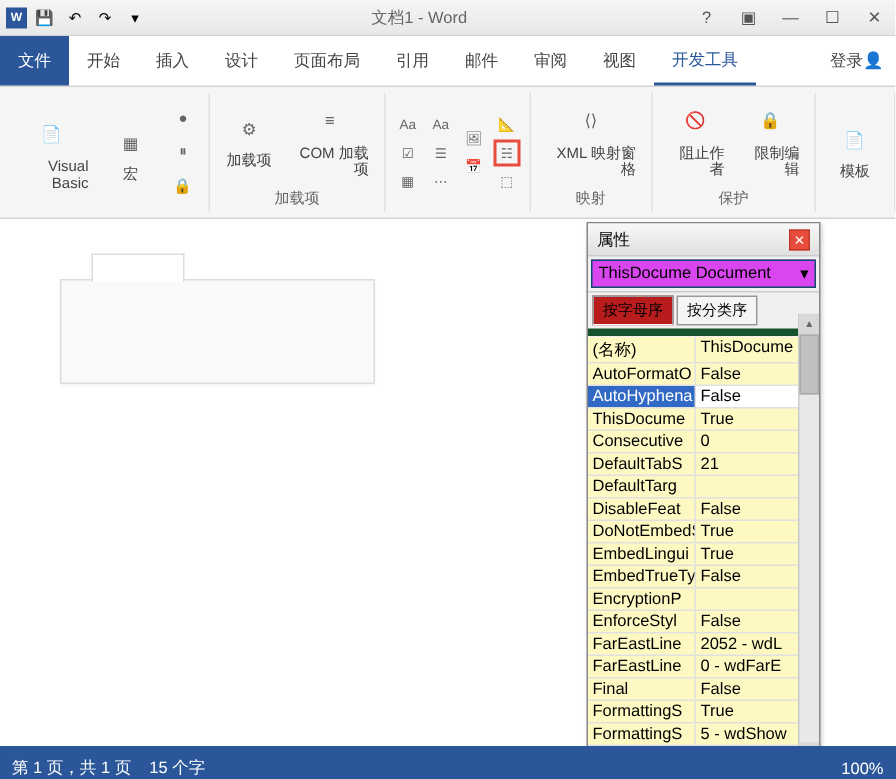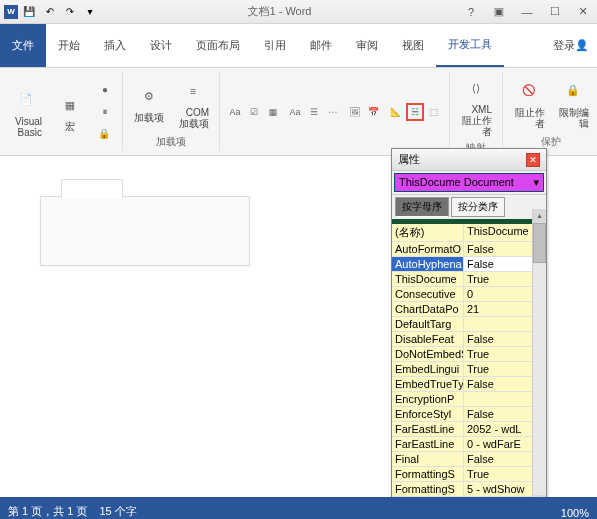--- a/index.html
+++ b/index.html
@@ -4,21 +4,21 @@
 <style>
 *{margin:0;padding:0;box-sizing:border-box;font-family:"Microsoft YaHei",SimSun,sans-serif;font-size:11px}
 body{background:#fff;width:597px;height:519px;overflow:hidden;position:relative}
 .titlebar{height:24px;background:linear-gradient(#f5f5f5,#e8e8e8);display:flex;align-items:center;padding:0 4px;border-bottom:1px solid #d4d4d4}
 .titlebar-left{display:flex;gap:4px;align-items:center}
 .title-icon{width:16px;height:16px;display:inline-flex;align-items:center;justify-content:center;font-size:10px}
 .word-icon{background:#2b579a;color:#fff;font-weight:bold;width:14px;height:14px;font-size:8px}
 .title-text{flex:1;text-align:center;color:#666;font-size:11px}
 .window-controls{display:flex;gap:8px}
 .win-ctrl{width:20px;height:16px;display:inline-flex;align-items:center;justify-content:center;color:#555;cursor:default}
-.menubar{height:44px;background:#fff;display:flex;align-items:stretch;border-bottom:1px solid #d4d4d4}
+.menubar{height:34px;background:#fff;display:flex;align-items:stretch;border-bottom:1px solid #d4d4d4}
 .menu-tab{padding:0 12px;display:flex;align-items:center;color:#444;cursor:pointer}
 .menu-tab.file{background:#2b579a;color:#fff}
 .menu-tab.active{color:#2b579a;border-bottom:2px solid #2b579a}
 .menu-tab.login{margin-left:auto;padding-right:8px}
 .ribbon{height:88px;background:#f5f5f5;border-bottom:1px solid #d4d4d4;display:flex;padding:4px 0}
 .ribbon-group{display:flex;flex-direction:column;border-right:1px solid #e0e0e0;padding:0 6px;height:100%}
 .ribbon-group-content{flex:1;display:flex;align-items:center;gap:4px}
 .ribbon-group-label{text-align:center;color:#666;font-size:10px;padding:2px 0}
 .ribbon-btn{display:flex;flex-direction:column;align-items:center;gap:2px;padding:2px 4px;cursor:pointer}
 .ribbon-btn-icon{width:20px;height:20px;display:flex;align-items:center;justify-content:center;color:#666}
@@ -30,34 +30,34 @@
 .doc-area{background:#fff;position:relative;height:360px;padding:40px 20px}
 .doc-placeholder{width:210px;height:70px;border:1px solid #ddd;background:#f9f9f9;margin-left:20px;box-shadow:0 1px 2px rgba(0,0,0,0.05);position:relative}
 .doc-placeholder::before{content:"";position:absolute;left:20px;top:-18px;width:60px;height:18px;border:1px solid #ddd;border-bottom:none;background:#fff}
 .properties-panel{position:absolute;right:50px;top:148px;width:156px;background:#f0f0f0;border:1px solid #888;box-shadow:1px 1px 3px rgba(0,0,0,0.2)}
 .prop-title{background:linear-gradient(#f8f8f8,#e0e0e0);padding:3px 6px;display:flex;justify-content:space-between;align-items:center;border-bottom:1px solid #ccc}
 .prop-close{width:14px;height:14px;background:#e74c3c;color:#fff;display:flex;align-items:center;justify-content:center;font-size:9px;cursor:pointer;border:1px solid #c0392b}
 .prop-dropdown{padding:2px;border-bottom:1px solid #ccc}
 .prop-dropdown-inner{background:#d946ef;border:1px solid #0c4a6e;padding:2px 4px;display:flex;justify-content:space-between;font-size:10px}
 .prop-tabs{display:flex;padding:2px 3px;gap:2px}
 .prop-tab{border:1px solid #999;padding:2px 6px;font-size:10px;background:#f5f5f5;cursor:pointer}
-.prop-tab.active{background:#737373;border-bottom-color:#fff;position:relative;z-index:1}
+.prop-tab.active{background:#b91c1c;border-bottom-color:#fff;position:relative;z-index:1}
 .prop-grid{background:#fef9c3;max-height:290px;overflow-y:auto;border-top:5px solid #14532d}
 .prop-row{display:flex;border-bottom:1px solid #e0e0e0;font-size:10px;font-family:Tahoma,sans-serif}
 .prop-key{width:72px;padding:1px 3px;border-right:1px solid #e0e0e0;overflow:hidden;white-space:nowrap}
 .prop-val{flex:1;padding:1px 3px;overflow:hidden;white-space:nowrap}
 .prop-row.selected .prop-key{background:#316ac5;color:#fff}
 .prop-row.selected .prop-val{background:#fff}
 .prop-scroll{position:absolute;right:0;top:60px;bottom:0;width:14px;background:#e8e8e8;border-left:1px solid #ccc}
 .prop-scroll-up,.prop-scroll-down{height:14px;background:#d8d8d8;text-align:center;font-size:8px;line-height:14px;color:#666}
 .prop-scroll-down{position:absolute;bottom:0;width:100%}
 .prop-thumb{position:absolute;top:14px;width:100%;height:40px;background:#c0c0c0;border:1px solid #aaa}
 .statusbar{position:absolute;bottom:0;left:0;right:0;height:22px;background:#2b579a;color:#fff;display:flex;align-items:flex-end;padding:0 8px;font-size:10px;gap:12px}
 .statusbar-right{margin-left:auto;display:flex;gap:8px;align-items:center}
-.ribbon-col{display:flex;gap:1px}
+.ribbon-col{display:flex;flex-direction:column;gap:1px}
 .mini-icon{width:18px;height:18px;font-size:9px;color:#666;display:flex;align-items:center;justify-content:center}
 </style>
 </head>
 <body>
 
 <div class="titlebar">
   <div class="titlebar-left">
     <span class="title-icon word-icon">W</span>
     <span class="title-icon">💾</span>
     <span class="title-icon">↶</span>
@@ -145,21 +145,21 @@
         <div class="mini-icon highlighted">☵</div>
         <div class="mini-icon">⬚</div>
       </div>
     </div>
   </div>
 
   <div class="ribbon-group">
     <div class="ribbon-group-content">
       <div class="ribbon-btn ribbon-btn-lg">
         <div class="ribbon-btn-icon">⟨⟩</div>
-        <div class="ribbon-btn-label">XML 阻止作者</div>
+        <div class="ribbon-btn-label">XML 映射窗格</div>
       </div>
     </div>
     <div class="ribbon-group-label">映射</div>
   </div>
 
   <div class="ribbon-group">
     <div class="ribbon-group-content">
       <div class="ribbon-btn ribbon-btn-lg">
         <div class="ribbon-btn-icon">🚫</div>
         <div class="ribbon-btn-label">阻止作者</div>
@@ -217,21 +217,21 @@
       </div>
       <div class="prop-row">
         <div class="prop-key">ThisDocume</div>
         <div class="prop-val">True</div>
       </div>
       <div class="prop-row">
         <div class="prop-key">Consecutive</div>
         <div class="prop-val">0</div>
       </div>
       <div class="prop-row">
-        <div class="prop-key">ChartDataPo</div>
+        <div class="prop-key">DefaultTabS</div>
         <div class="prop-val">21</div>
       </div>
       <div class="prop-row">
         <div class="prop-key">DefaultTarg</div>
         <div class="prop-val"></div>
       </div>
       <div class="prop-row">
         <div class="prop-key">DisableFeat</div>
         <div class="prop-val">False</div>
       </div>

